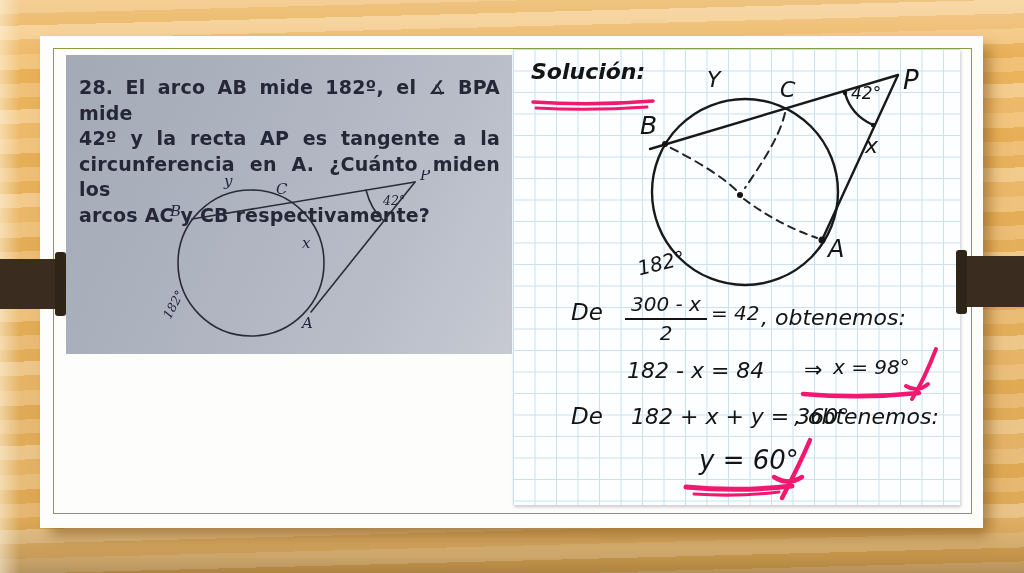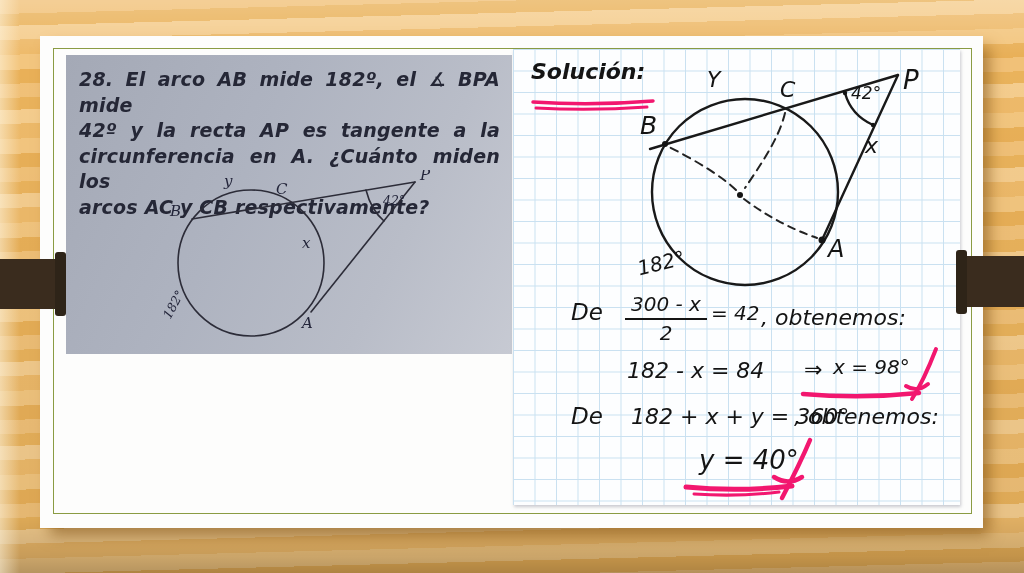--- a/index.html
+++ b/index.html
@@ -24,23 +24,23 @@
   .bar{position:absolute;background:#3a2c1e;z-index:3;}
   .bar-cap{position:absolute;background:#2e2418;z-index:4;border-radius:3px;}
   .bar-left{left:0;top:259px;width:57px;height:50px;}
   .cap-left{left:55px;top:252px;width:11px;height:64px;}
   .bar-right{left:966px;top:256px;width:58px;height:51px;}
   .cap-right{left:956px;top:250px;width:11px;height:64px;}
 
   
   .photo{position:absolute;left:26px;top:19px;width:446px;height:299px;
     background:linear-gradient(115deg,#a4a9b6 0%,#aeb3c0 40%,#b9bdc8 72%,#c7cad3 100%);}
-  .ptext{position:absolute;left:13px;right:12px;top:12px;
+  .ptext{position:absolute;left:13px;right:12px;top:20px;
     font-family:"DejaVu Sans",sans-serif;font-weight:700;color:#252736;
-    font-size:19px;line-height:25.5px;letter-spacing:.2px;font-style:italic;}
+    font-size:19px;line-height:25.5px;letter-spacing:.2px;}
   .pline{text-align:justify;text-align-last:justify;}
   .pline.last{text-align:left;text-align-last:left;}
   .pdiagram{position:absolute;left:0;top:115px;width:446px;height:184px;}
   .pdiagram path,.pdiagram circle{fill:none;stroke:#2c2c38;stroke-width:1.6;stroke-linecap:round;}
   .pdiagram text{fill:#23253a;font-family:"DejaVu Serif",serif;font-style:italic;font-size:15px;}
   .pdiagram text.deg{font-size:12.5px;}
 
   
   .gridpaper{position:absolute;left:473px;top:13px;width:447px;height:456px;
     background-color:#fdfeff;
@@ -154,21 +154,21 @@
       <div class="hw e1tail">, obtenemos:</div>
 
       <div class="hw e2eq">182 - x = 84</div>
       <div class="hw e2arrow">⇒</div>
       <div class="hw e2res">x = 98°</div>
 
       <div class="hw e3lead">De</div>
       <div class="hw e3eq">182 + x + y = 360°</div>
       <div class="hw e3tail">, obtenemos:</div>
 
-      <div class="hw e4res">y = 40°</div>
+      <div class="hw e4res">y = 60°</div>
     </div>
   </div>
 
   <div class="bar bar-left"></div>
   <div class="bar-cap cap-left"></div>
   <div class="bar bar-right"></div>
   <div class="bar-cap cap-right"></div>
 </div>
 
 </body></html>

